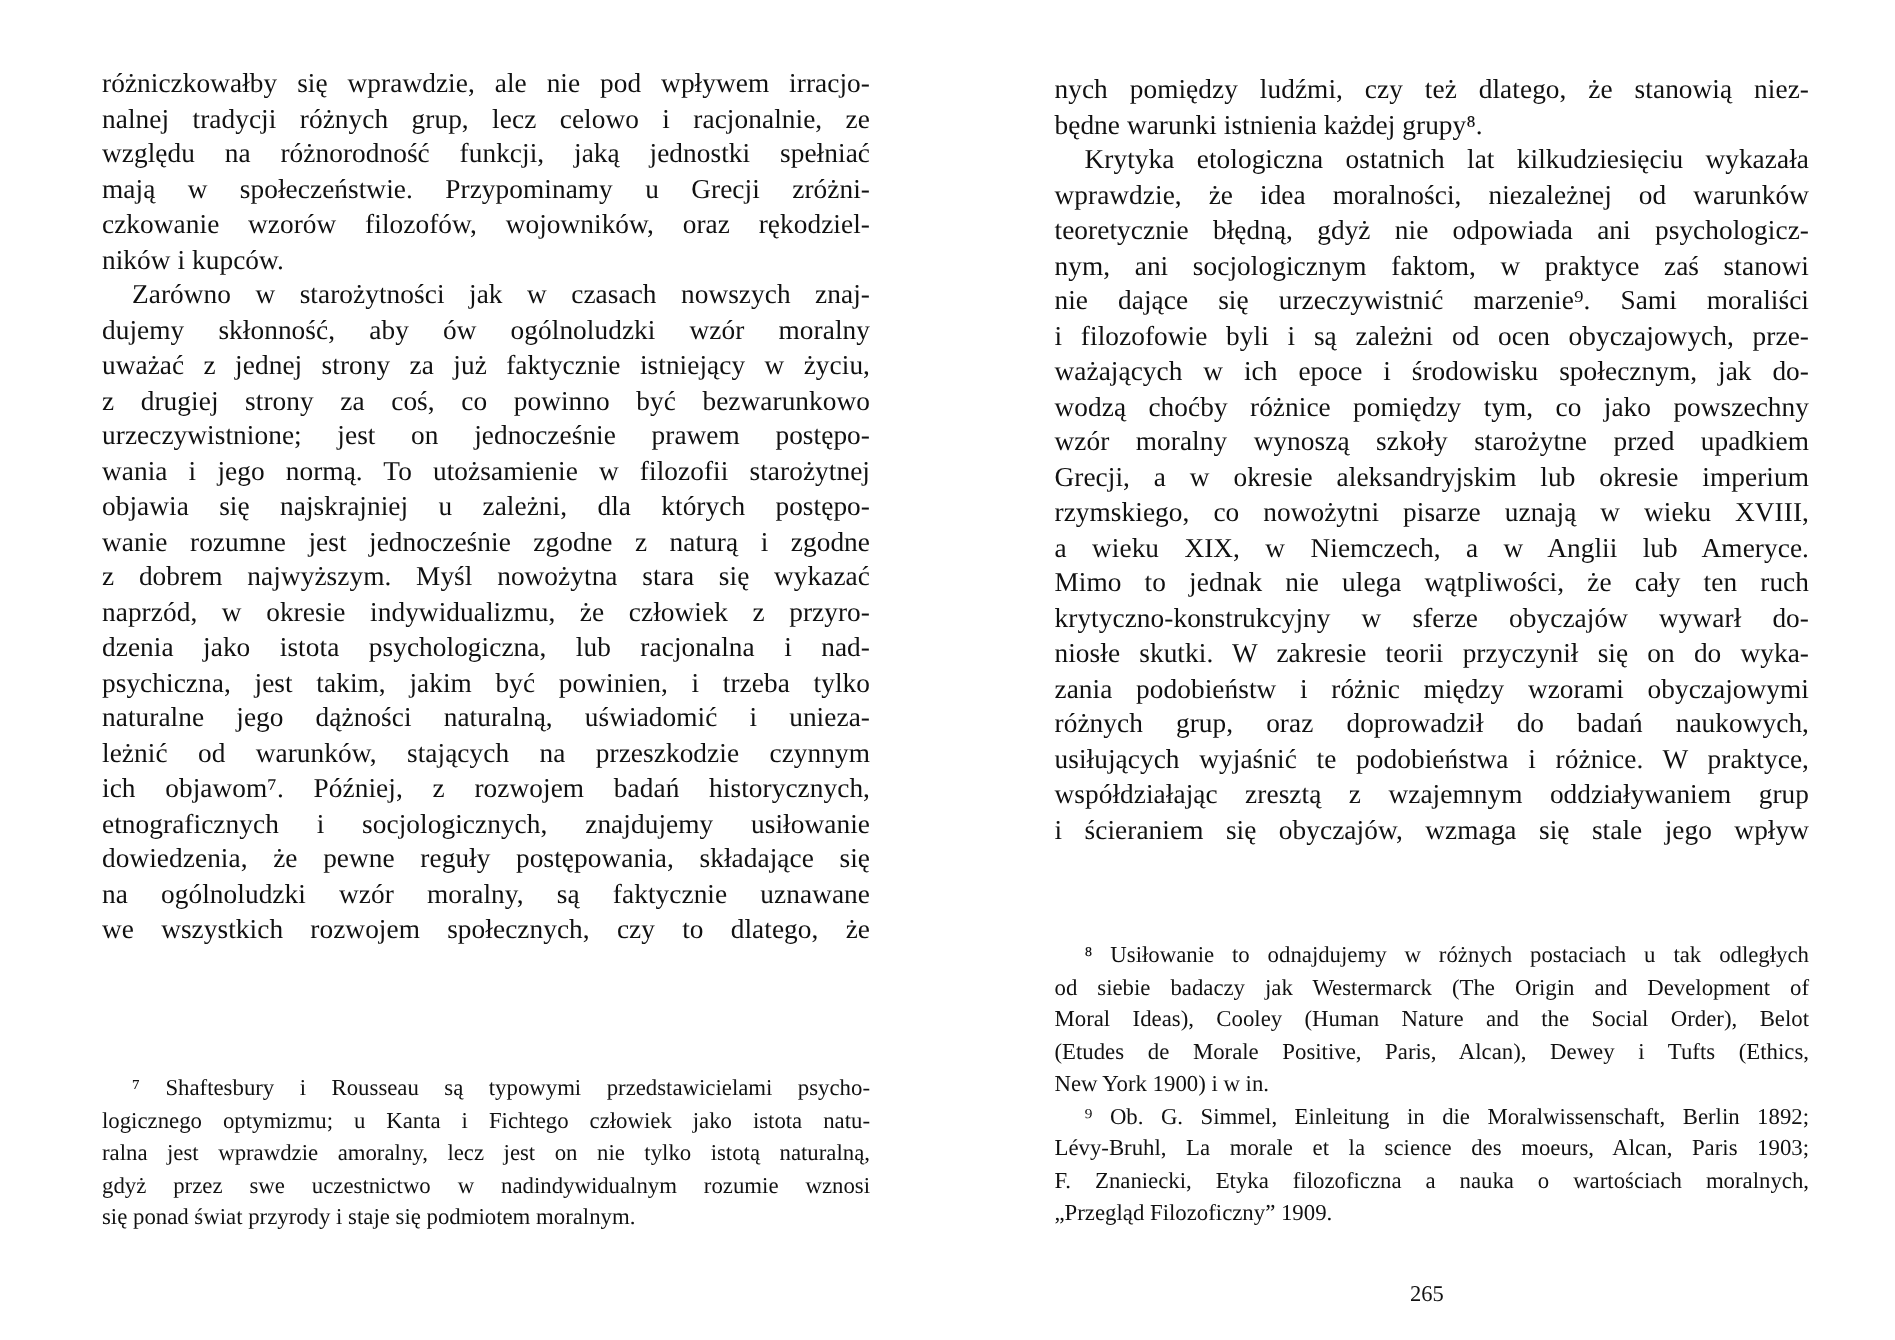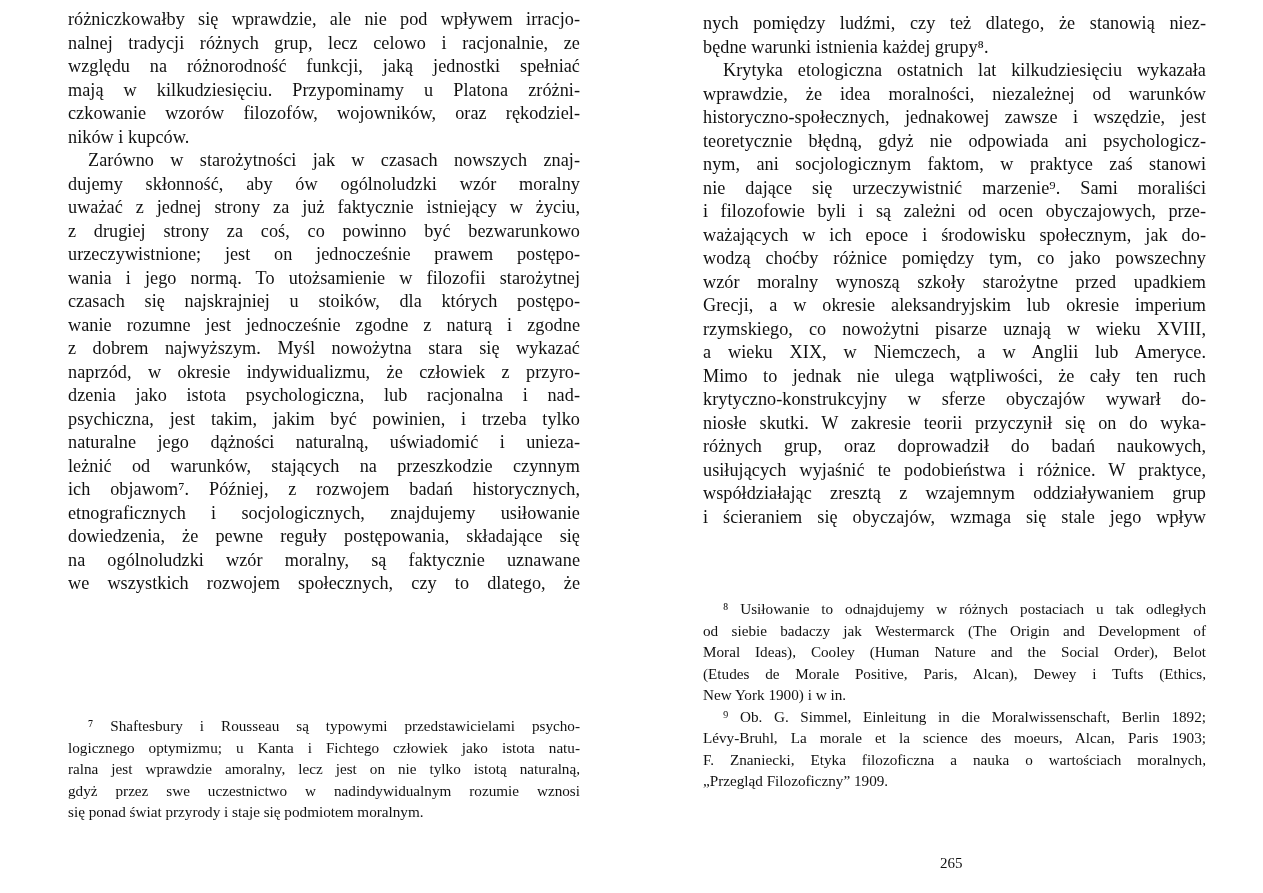--- a/index.html
+++ b/index.html
@@ -1,50 +1,50 @@
 <!DOCTYPE html>
 <html><head>
 <meta charset="utf-8">
 <style>
   html, body { margin: 0; padding: 0; background: #ffffff; }
   body { width: 1263px; height: 893px; position: relative; overflow: hidden;
          font-family: "Liberation Serif", "DejaVu Serif", serif; color: #111; }
   .page { position: absolute; top: 0; }
   #page-left { left: 68px; width: 512px; }
   #page-right { left: 703px; width: 503px; }
-  .body-lines { position: absolute; left: 0; right: 0; }
+  .body-lines { position: absolute; left: 0; right: 0; margin-top: 36px; }
   .line { height: 23.5px; line-height: 23.5px; font-size: 18.2px; white-space: nowrap;
           text-align: justify; text-align-last: justify; letter-spacing: 0.05px; }
   .line.last { text-align-last: left; }
   .line.indent { padding-left: 20px; }
   .fn-lines { position: absolute; left: 0; right: 0; }
   .fn { height: 21.5px; line-height: 21.5px; font-size: 15.2px; white-space: nowrap;
         text-align: justify; text-align-last: justify; }
   .fn.last { text-align-last: left; }
   .fn.indent { padding-left: 20px; }
   .folio { position: absolute; font-size: 15px; }
 </style>
 </head>
 <body>
 
 <div class="page" id="page-left">
   <div class="body-lines" style="top:8px;">
     <div class="line">różniczkowałby się wprawdzie, ale nie pod wpływem irracjo-</div>
     <div class="line">nalnej tradycji różnych grup, lecz celowo i racjonalnie, ze</div>
     <div class="line">względu na różnorodność funkcji, jaką jednostki spełniać</div>
-    <div class="line">mają w kilkudziesięciu. Przypominamy u Platona zróżni-</div>
+    <div class="line">mają w społeczeństwie. Przypominamy u Grecji zróżni-</div>
     <div class="line">czkowanie wzorów filozofów, wojowników, oraz rękodziel-</div>
     <div class="line last">ników i kupców.</div>
     <div class="line indent">Zarówno w starożytności jak w czasach nowszych znaj-</div>
     <div class="line">dujemy skłonność, aby ów ogólnoludzki wzór moralny</div>
     <div class="line">uważać z jednej strony za już faktycznie istniejący w życiu,</div>
     <div class="line">z drugiej strony za coś, co powinno być bezwarunkowo</div>
     <div class="line">urzeczywistnione; jest on jednocześnie prawem postępo-</div>
     <div class="line">wania i jego normą. To utożsamienie w filozofii starożytnej</div>
-    <div class="line">czasach się najskrajniej u stoików, dla których postępo-</div>
+    <div class="line">objawia się najskrajniej u zależni, dla których postępo-</div>
     <div class="line">wanie rozumne jest jednocześnie zgodne z naturą i zgodne</div>
     <div class="line">z dobrem najwyższym. Myśl nowożytna stara się wykazać</div>
     <div class="line">naprzód, w okresie indywidualizmu, że człowiek z przyro-</div>
     <div class="line">dzenia jako istota psychologiczna, lub racjonalna i nad-</div>
     <div class="line">psychiczna, jest takim, jakim być powinien, i trzeba tylko</div>
     <div class="line">naturalne jego dążności naturalną, uświadomić i unieza-</div>
     <div class="line">leżnić od warunków, stających na przeszkodzie czynnym</div>
     <div class="line">ich objawom⁷. Później, z rozwojem badań historycznych,</div>
     <div class="line">etnograficznych i socjologicznych, znajdujemy usiłowanie</div>
     <div class="line">dowiedzenia, że pewne reguły postępowania, składające się</div>
@@ -62,41 +62,41 @@
 
   <div class="folio" style="top:858px; left:243px;margin-top:40px;">264</div>
 </div>
 
 <div class="page" id="page-right">
   <div class="body-lines" style="top:12px;">
     <div class="line">nych pomiędzy ludźmi, czy też dlatego, że stanowią niez-</div>
     <div class="line last">będne warunki istnienia każdej grupy⁸.</div>
     <div class="line indent">Krytyka etologiczna ostatnich lat kilkudziesięciu wykazała</div>
     <div class="line">wprawdzie, że idea moralności, niezależnej od warunków</div>
-    <div class="line">historyczno-społecznych, jednakowej zawsze i wszędzie, jest</div>
     <div class="line">teoretycznie błędną, gdyż nie odpowiada ani psychologicz-</div>
     <div class="line">nym, ani socjologicznym faktom, w praktyce zaś stanowi</div>
     <div class="line">nie dające się urzeczywistnić marzenie⁹. Sami moraliści</div>
     <div class="line">i filozofowie byli i są zależni od ocen obyczajowych, prze-</div>
     <div class="line">ważających w ich epoce i środowisku społecznym, jak do-</div>
     <div class="line">wodzą choćby różnice pomiędzy tym, co jako powszechny</div>
     <div class="line">wzór moralny wynoszą szkoły starożytne przed upadkiem</div>
     <div class="line">Grecji, a w okresie aleksandryjskim lub okresie imperium</div>
     <div class="line">rzymskiego, co nowożytni pisarze uznają w wieku XVIII,</div>
     <div class="line">a wieku XIX, w Niemczech, a w Anglii lub Ameryce.</div>
     <div class="line">Mimo to jednak nie ulega wątpliwości, że cały ten ruch</div>
     <div class="line">krytyczno-konstrukcyjny w sferze obyczajów wywarł do-</div>
     <div class="line">niosłe skutki. W zakresie teorii przyczynił się on do wyka-</div>
+    <div class="line">zania podobieństw i różnic między wzorami obyczajowymi</div>
     <div class="line">różnych grup, oraz doprowadził do badań naukowych,</div>
     <div class="line">usiłujących wyjaśnić te podobieństwa i różnice. W praktyce,</div>
     <div class="line">współdziałając zresztą z wzajemnym oddziaływaniem grup</div>
     <div class="line">i ścieraniem się obyczajów, wzmaga się stale jego wpływ</div>
   </div>
 
-  <div class="fn-lines" style="top:598px;">
+  <div class="fn-lines" style="top:626px;">
     <div class="fn indent">⁸ Usiłowanie to odnajdujemy w różnych postaciach u tak odległych</div>
     <div class="fn">od siebie badaczy jak Westermarck (The Origin and Development of</div>
     <div class="fn">Moral Ideas), Cooley (Human Nature and the Social Order), Belot</div>
     <div class="fn">(Etudes de Morale Positive, Paris, Alcan), Dewey i Tufts (Ethics,</div>
     <div class="fn last">New York 1900) i w in.</div>
     <div class="fn indent">⁹ Ob. G. Simmel, Einleitung in die Moralwissenschaft, Berlin 1892;</div>
     <div class="fn">Lévy-Bruhl, La morale et la science des moeurs, Alcan, Paris 1903;</div>
     <div class="fn">F. Znaniecki, Etyka filozoficzna a nauka o wartościach moralnych,</div>
     <div class="fn last">„Przegląd Filozoficzny” 1909.</div>
   </div>

